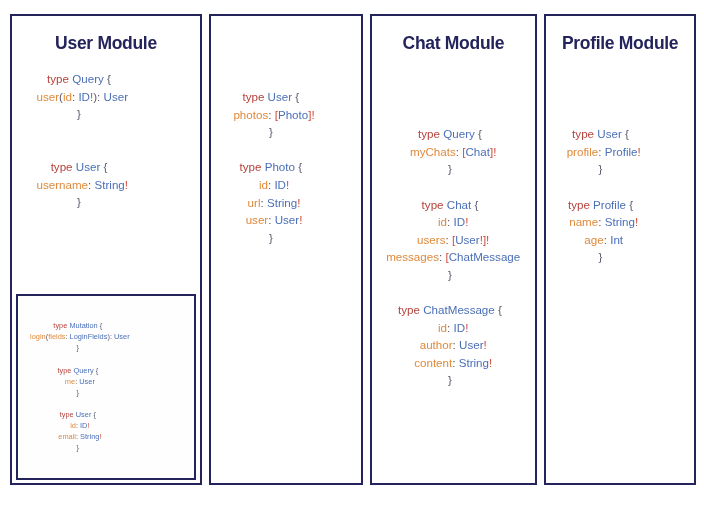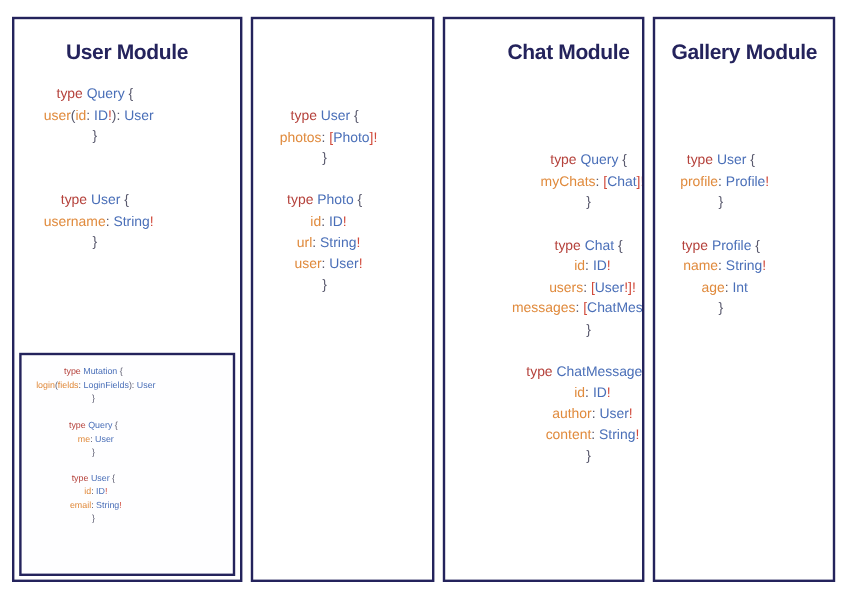--- a/index.html
+++ b/index.html
@@ -32,21 +32,21 @@
     border: 2.5px solid #24235c;
     background: #ffffff;
     position: relative;
     display: flex;
     flex-direction: column;
     overflow: hidden;
   }
 
   .col-user    { width: 196px; }
   .col-gallery { width: 157px; }
-  .col-chat    { width: 171px; padding-left: 41px; }
+  .col-chat    { width: 171px; }
   .col-profile { width: 155px; }
 
   .panel-title {
     text-align: center;
     font-weight: 700;
     font-size: 17.5px;
     letter-spacing: -0.3px;
     color: #24235c;
     margin: 17px 0 0 0;
     line-height: 1.15;
@@ -88,21 +88,21 @@
     text-align: center;
   }
   .code-sm {
     font-size: 7.4px;
     line-height: 11.1px;
   }
 
   .code-block { margin: 0; }
 
   .blk-user      { position: absolute; left: 18px; top: 17px; }
-  .blk-auth      { position: absolute; left: 8px; top: 8px; }
+  .blk-auth      { position: absolute; left: 8px; top: 24px; }
   .blk-gallery   { position: absolute; left: 16px; top: 72px; }
   .blk-chat      { position: absolute; left: 8px; top: 72px; }
   .blk-profile   { position: absolute; left: 14px; top: 72px; }
 
   
   .kw   { color: #b5423c; }           
   .tn   { color: #4a6fb8; }           
   .fld  { color: #e08a3c; }           
   .pn   { color: #5a5a6e; }           
   .bang { color: #d14b3c; }           
@@ -135,19 +135,19 @@
   </div>
 
   <div class="panel col-chat">
     <div class="panel-title">Chat Module</div>
     <div class="panel-body">
       <div class="code code-block blk-chat"><div><span class="kw">type</span>&nbsp;<span class="tn">Query</span>&nbsp;<span class="pn">{</span></div><div>&nbsp;&nbsp;<span class="fld">myChats</span><span class="pn">:</span>&nbsp;<span class="bang">[</span><span class="tn">Chat</span><span class="bang">]</span><span class="bang">!</span></div><div><span class="pn">}</span></div><div><span class="spacer-line"></span></div><div><span class="kw">type</span>&nbsp;<span class="tn">Chat</span>&nbsp;<span class="pn">{</span></div><div>&nbsp;&nbsp;<span class="fld">id</span><span class="pn">:</span>&nbsp;<span class="tn">ID</span><span class="bang">!</span></div><div>&nbsp;&nbsp;<span class="fld">users</span><span class="pn">:</span>&nbsp;<span class="bang">[</span><span class="tn">User</span><span class="bang">!</span><span class="bang">]</span><span class="bang">!</span></div><div>&nbsp;&nbsp;<span class="fld">messages</span><span class="pn">:</span>&nbsp;<span class="bang">[</span><span class="tn">ChatMessage</span></div><div><span class="pn">}</span></div><div><span class="spacer-line"></span></div><div><span class="kw">type</span>&nbsp;<span class="tn">ChatMessage</span>&nbsp;<span class="pn">{</span></div><div>&nbsp;&nbsp;<span class="fld">id</span><span class="pn">:</span>&nbsp;<span class="tn">ID</span><span class="bang">!</span></div><div>&nbsp;&nbsp;<span class="fld">author</span><span class="pn">:</span>&nbsp;<span class="tn">User</span><span class="bang">!</span></div><div>&nbsp;&nbsp;<span class="fld">content</span><span class="pn">:</span>&nbsp;<span class="tn">String</span><span class="bang">!</span></div><div><span class="pn">}</span></div></div>
     </div>
   </div>
 
   <div class="panel col-profile">
-    <div class="panel-title">Gallery Module</div>
+    <div class="panel-title">Profile Module</div>
     <div class="panel-body">
       <div class="code code-block blk-profile"><div><span class="kw">type</span>&nbsp;<span class="tn">User</span>&nbsp;<span class="pn">{</span></div><div>&nbsp;&nbsp;<span class="fld">profile</span><span class="pn">:</span>&nbsp;<span class="tn">Profile</span><span class="bang">!</span></div><div><span class="pn">}</span></div><div><span class="spacer-line"></span></div><div><span class="kw">type</span>&nbsp;<span class="tn">Profile</span>&nbsp;<span class="pn">{</span></div><div>&nbsp;&nbsp;<span class="fld">name</span><span class="pn">:</span>&nbsp;<span class="tn">String</span><span class="bang">!</span></div><div>&nbsp;&nbsp;<span class="fld">age</span><span class="pn">:</span>&nbsp;<span class="tn">Int</span></div><div><span class="pn">}</span></div></div>
     </div>
   </div>
 
 </div>
 
 </body></html>

